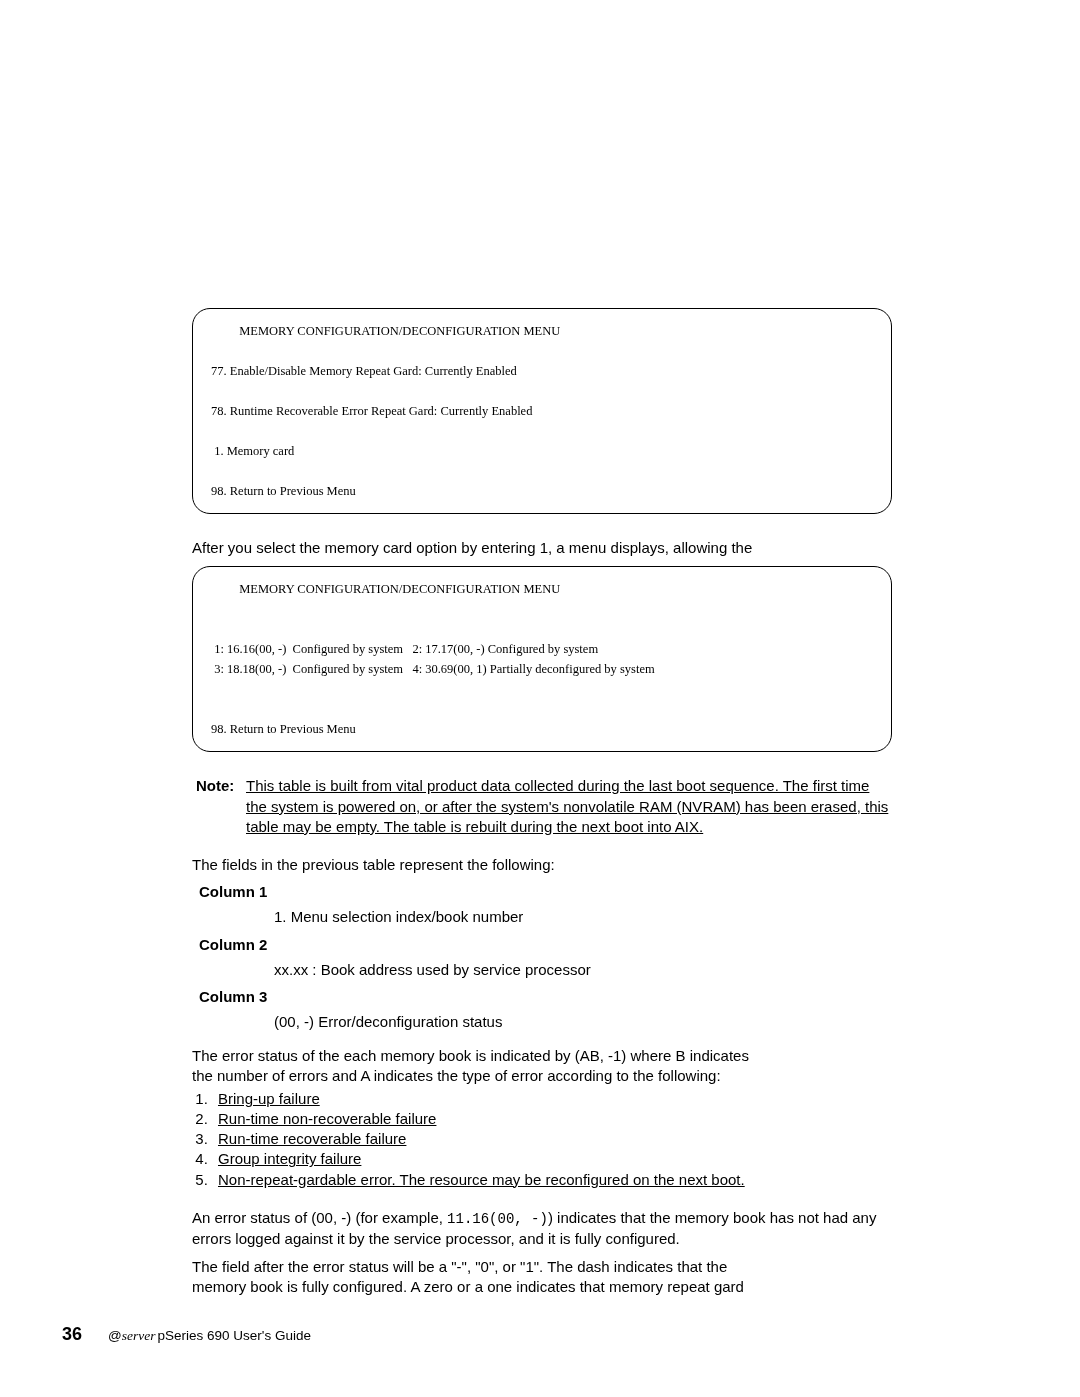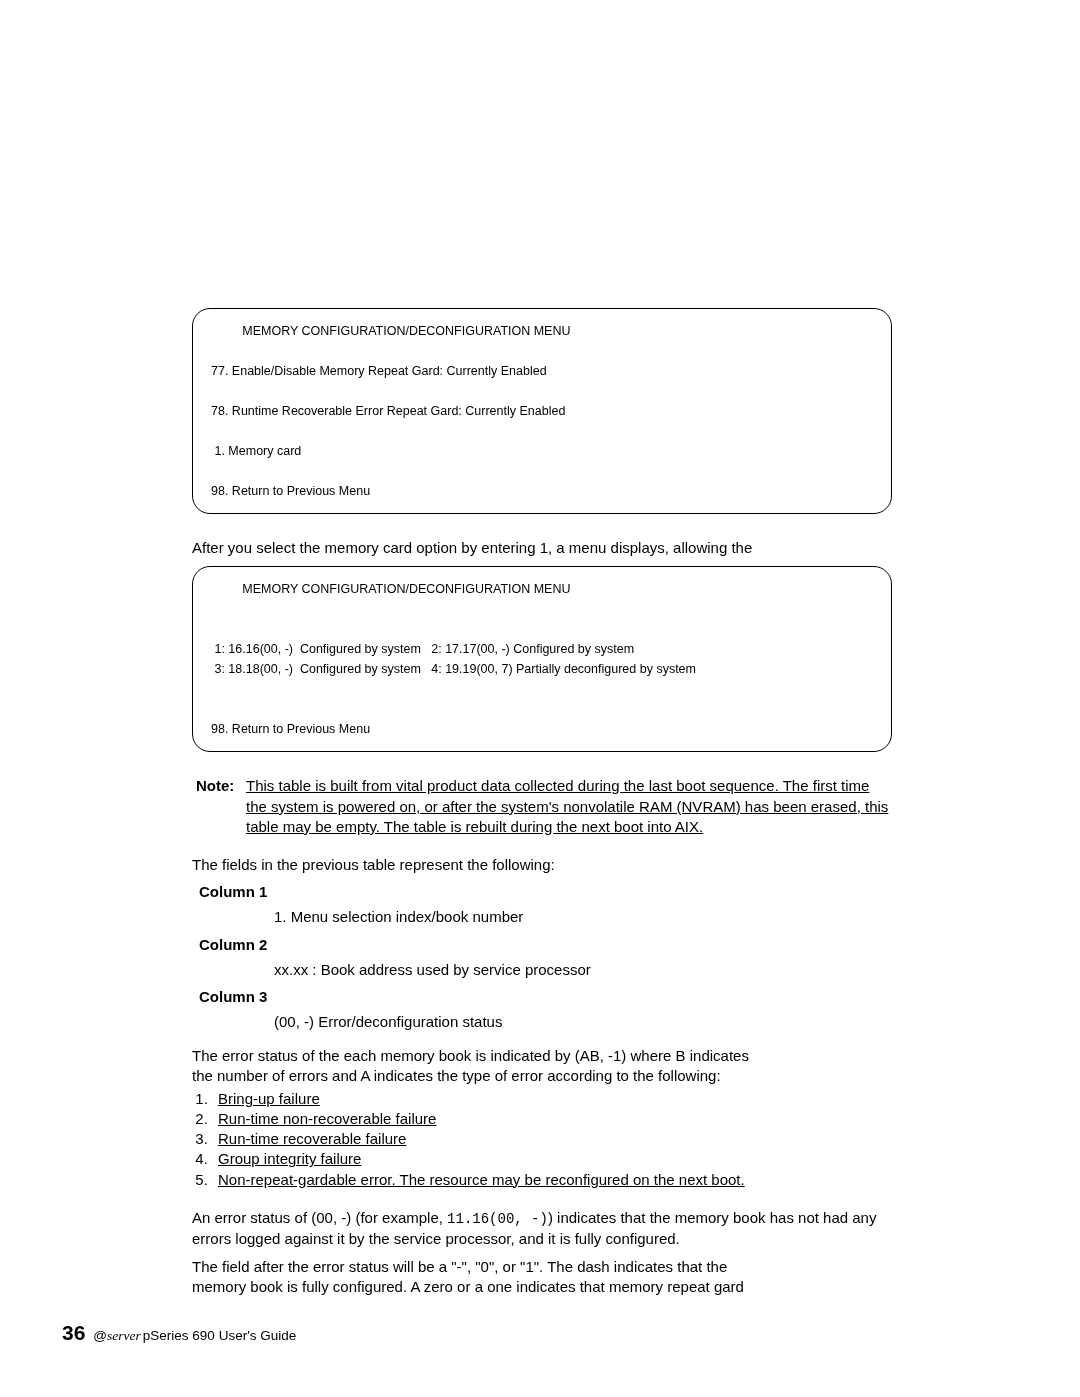--- a/index.html
+++ b/index.html
@@ -20,21 +20,21 @@
     position: absolute;
     left: 192px;
     top: 308px;
     width: 700px;
   }
   .term-box {
     border: 1px solid #000;
     border-radius: 18px;
     padding: 12px 18px 12px 18px;
     margin-bottom: 24px;
-    font-family: Liberation Sans, sans-serif;
+    font-family: Liberation Serif, serif;
     font-size: 12.5px;
     line-height: 1.6;
     white-space: pre;
     overflow: hidden;
   }
   .body-p {
     font-size: 15px;
     line-height: 1.35;
     margin: 0 0 8px 0;
   }
@@ -83,22 +83,22 @@
   .footer {
     position: absolute;
     left: 62px;
     bottom: 52px;
     font-size: 13.5px;
     display: flex;
     align-items: baseline;
   }
   .footer .pnum {
     font-weight: bold;
-    font-size: 21px;
-    margin-right: 8px;
+    font-size: 18px;
+    margin-right: 26px;
   }
   .footer .brand {
     font-family: "Times New Roman", serif;
     font-style: italic;
     margin-right: 2px;
   }
   .footer .brand .e {
     font-style: normal;
     font-family: "Helvetica Neue", Helvetica, Arial, sans-serif;
   }
@@ -120,21 +120,21 @@
 <span>98. Return to Previous Menu</span></div>
 
     <p class="body-p">
       <span>After you select the memory card option by entering 1, a menu displays, allowing the</span><br>
     </p>
 
     <div class="term-box"><span>         <span>MEMORY CONFIGURATION/DECONFIGURATION MENU</span></span>
 
 
 <span><span> 1: 16.16(00, -)  Configured by system</span>   <span>2: 17.17(00, -) Configured by system</span></span>
-<span><span> 3: 18.18(00, -)  Configured by system</span>   <span>4: 19.19(00, 7) Partially deconfigured by system</span></span>
+<span><span> 3: 18.18(00, -)  Configured by system</span>   <span>4: 30.69(00, 1) Partially deconfigured by system</span></span>
 
 
 <span>98. Return to Previous Menu</span></div>
 
     <div class="note-block">
       <div class="note-label">Note:</div>
       <div class="note-text">This table is built from vital product data collected during the last boot sequence. The first time the system is powered on, or after the system's nonvolatile RAM (NVRAM) has been erased, this table may be empty. The table is rebuilt during the next boot into AIX.</div>
     </div>
 
     <p class="body-p">The fields in the previous table represent the following:</p>

